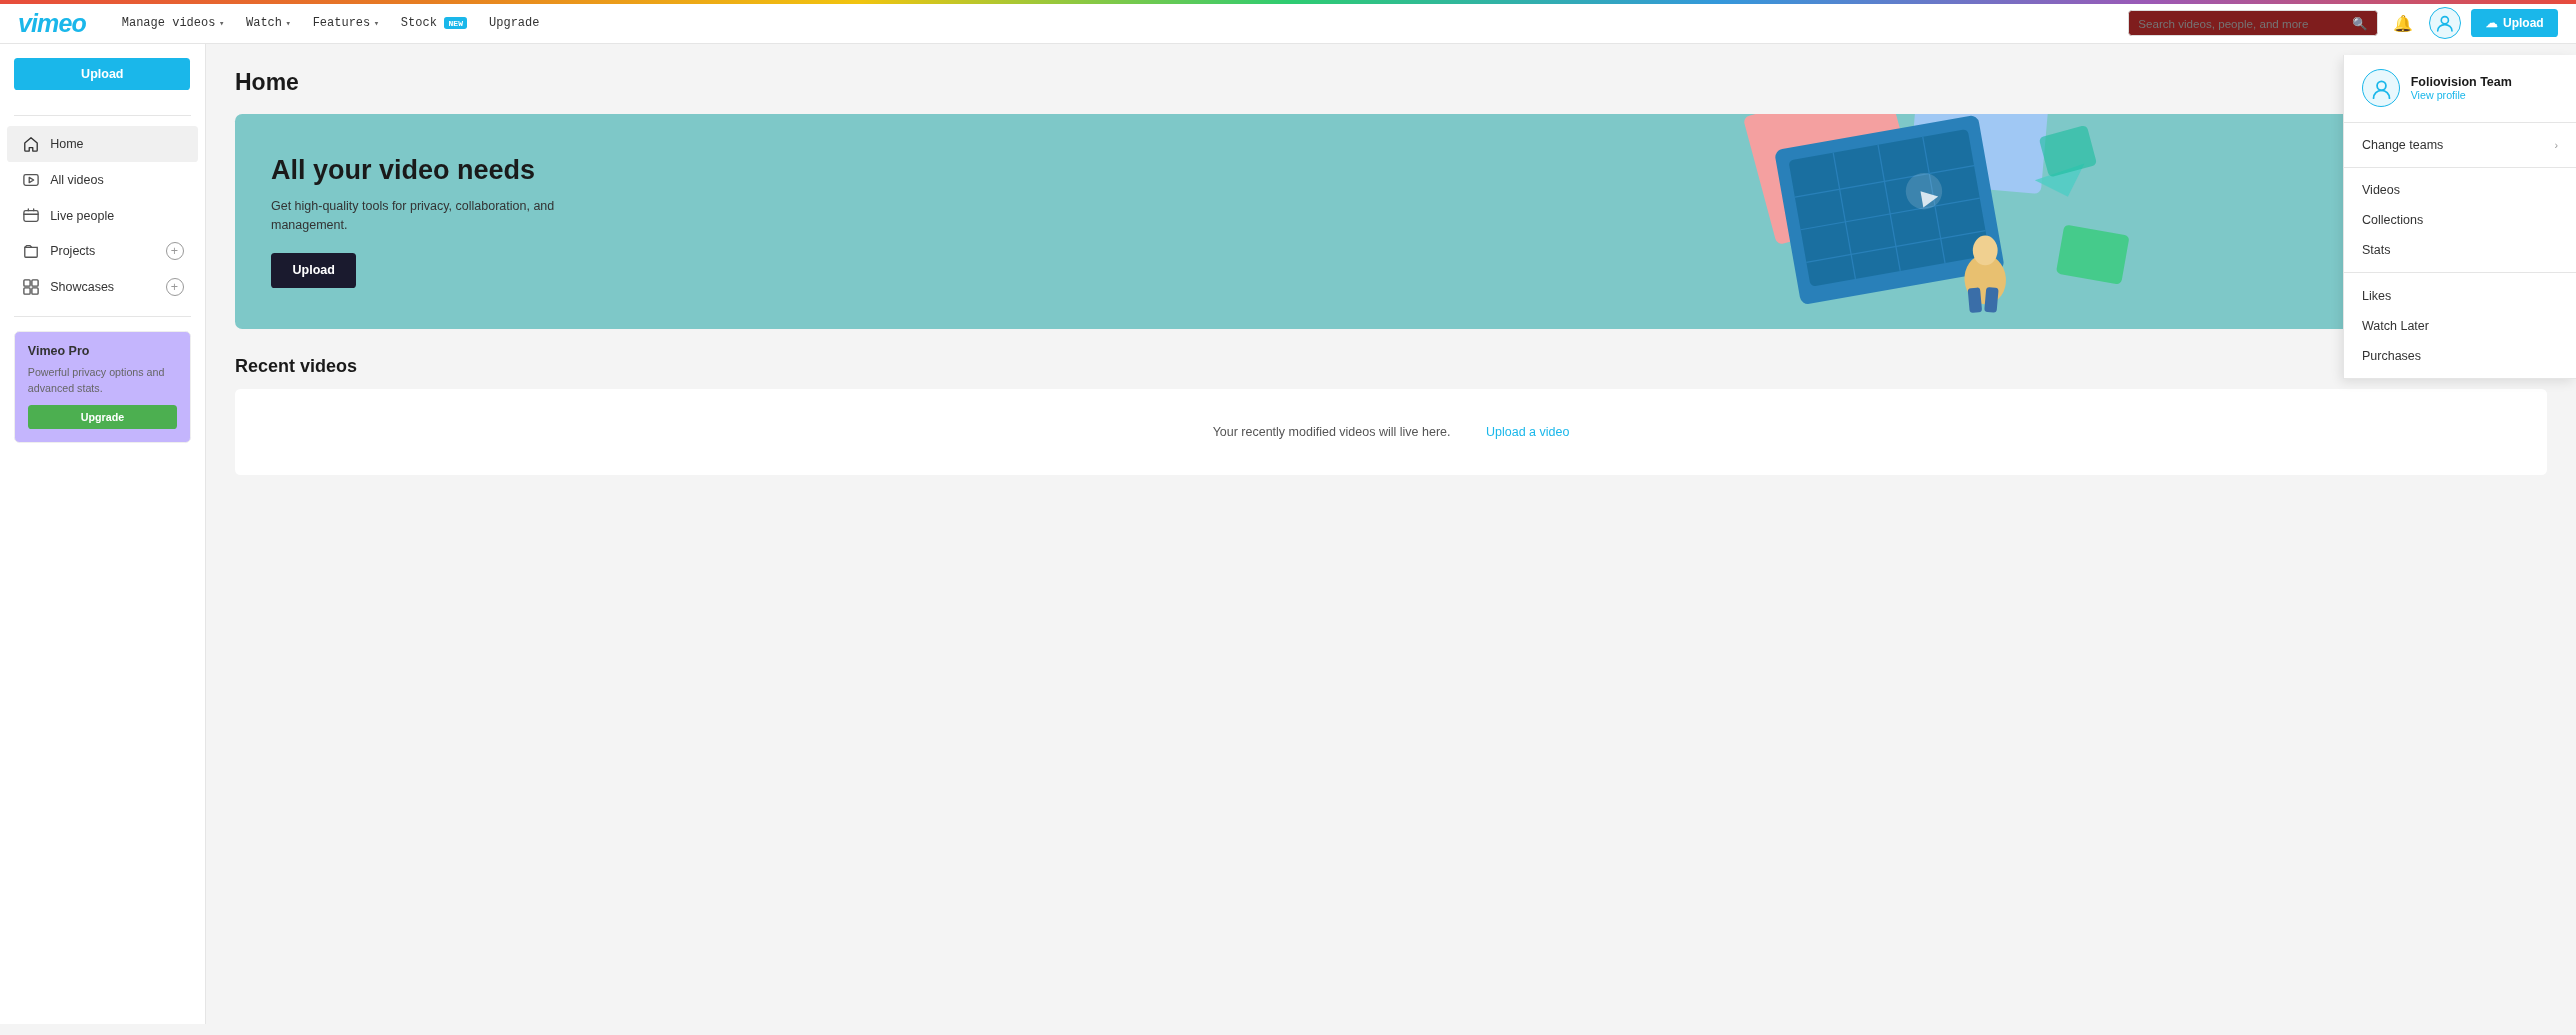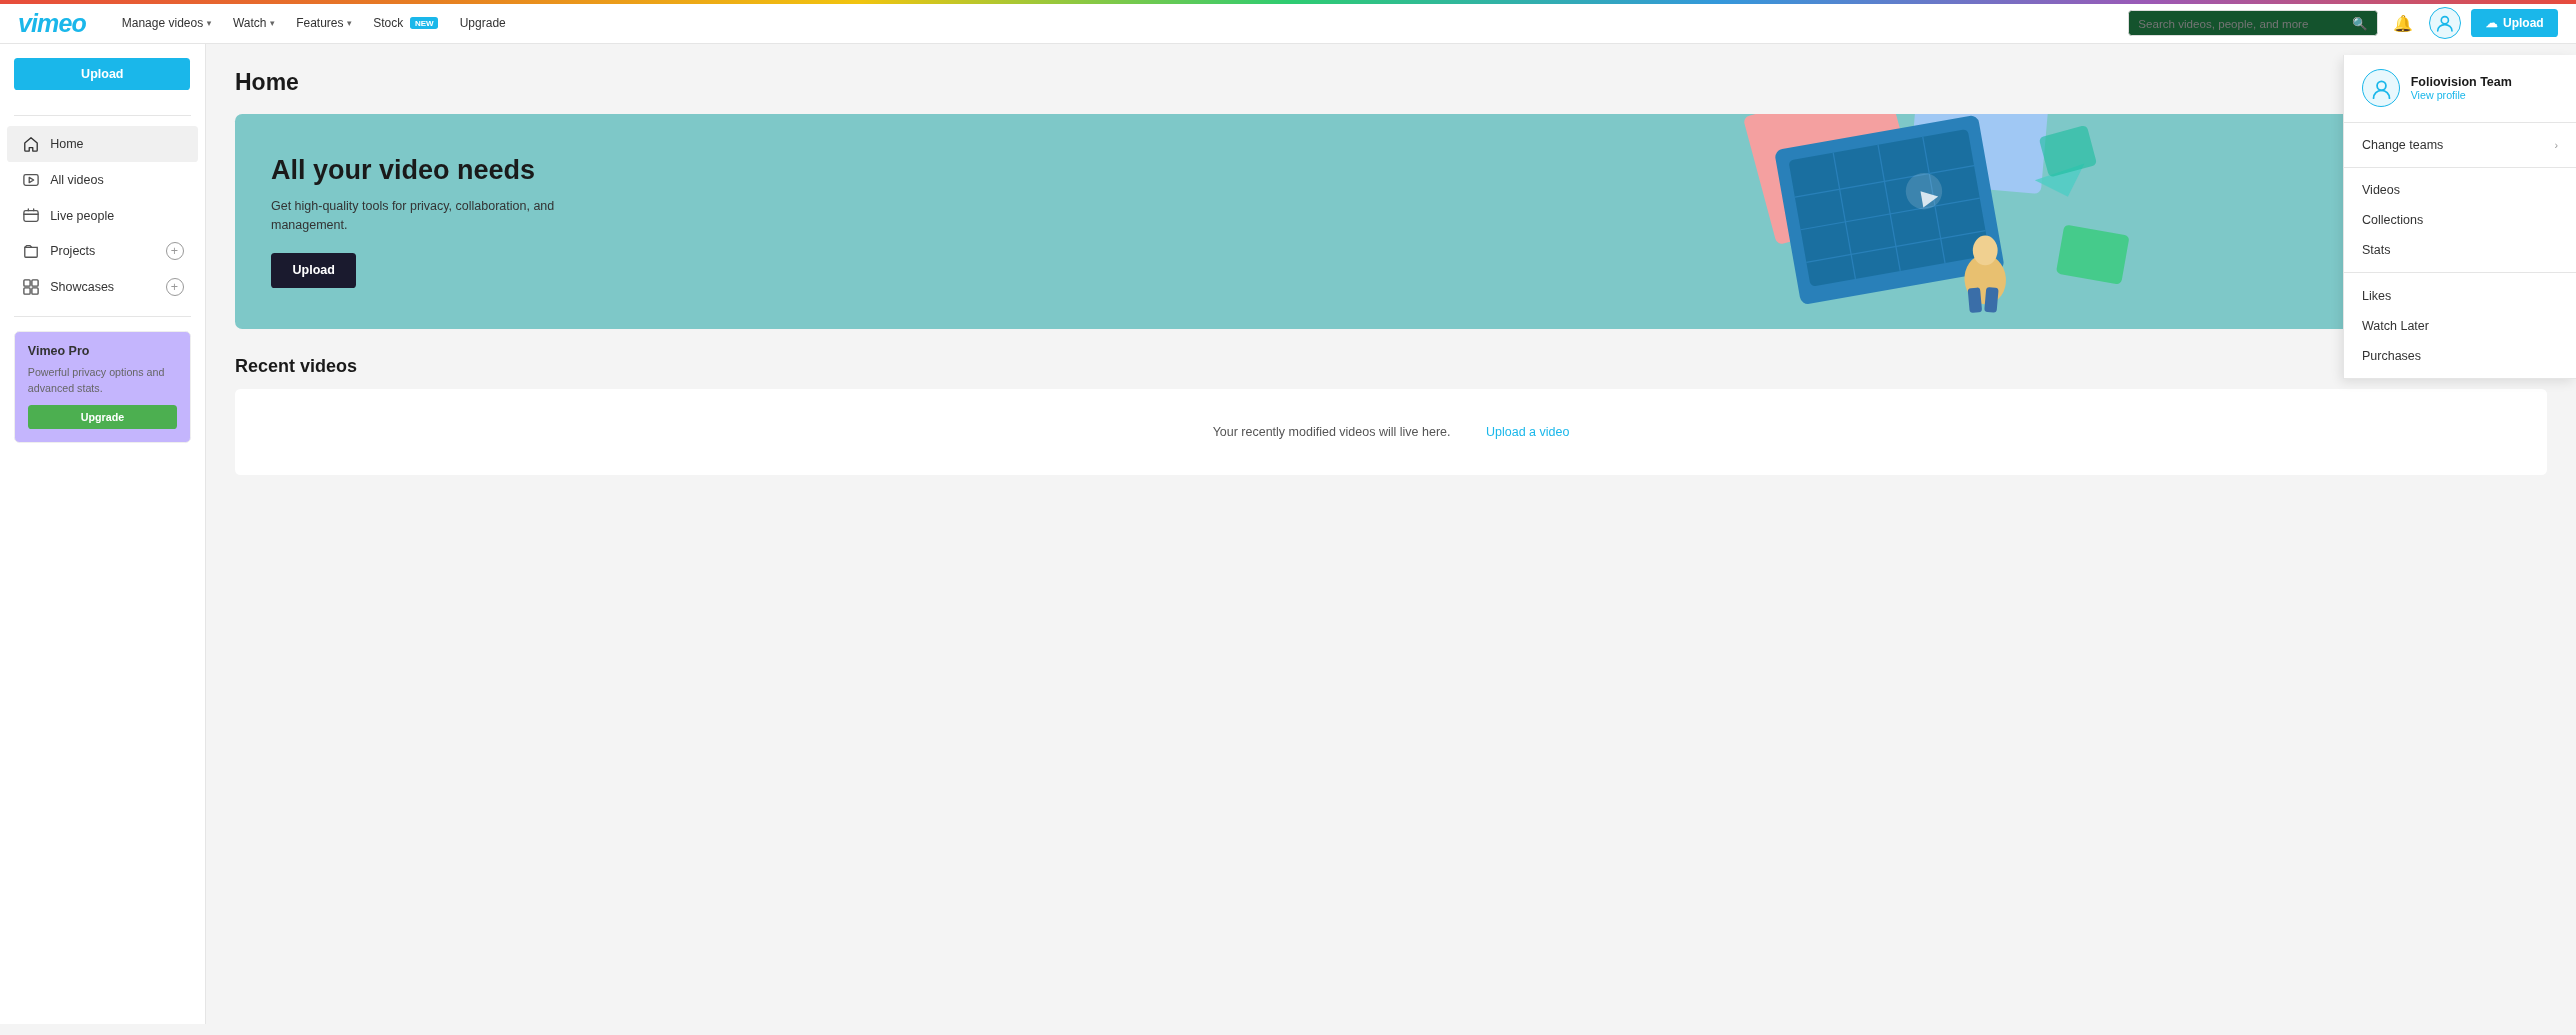--- a/index.html
+++ b/index.html
@@ -29,20 +29,21 @@
       color: #1ab7ea;
       font-style: italic;
       margin-right: 27px;
       letter-spacing: -0.9px;
     }
     .nav-items {
       display: flex;
       align-items: flex-start;
       gap: 3.6px;
       flex: 1;
+      font-family: Liberation Mono, monospace;
     }
     .nav-item {
       padding: 5.4px 9px;
       cursor: pointer;
       color: #333;
       font-size: 12px;
       font-weight: 500;
       display: flex;
       align-items: center;
       gap: 3.6px;
@@ -64,21 +65,21 @@
       gap: 10.7px;
       margin-left: auto;
     }
     .search-box {
       display: flex;
       align-items: center;
       border: 0.9px solid #ddd;
       border-radius: 3.6px;
       padding: 4.5px 9px;
       width: 250px;
-      background: #14532d;
+      background: #7f1d1d;
     }
     .search-box input {
       border: none;
       background: none;
       outline: none;
       font-size: 11.6px;
       color: #999;
       flex: 1;
     }
     .search-icon { color: #999; font-size: 12.5px; }

